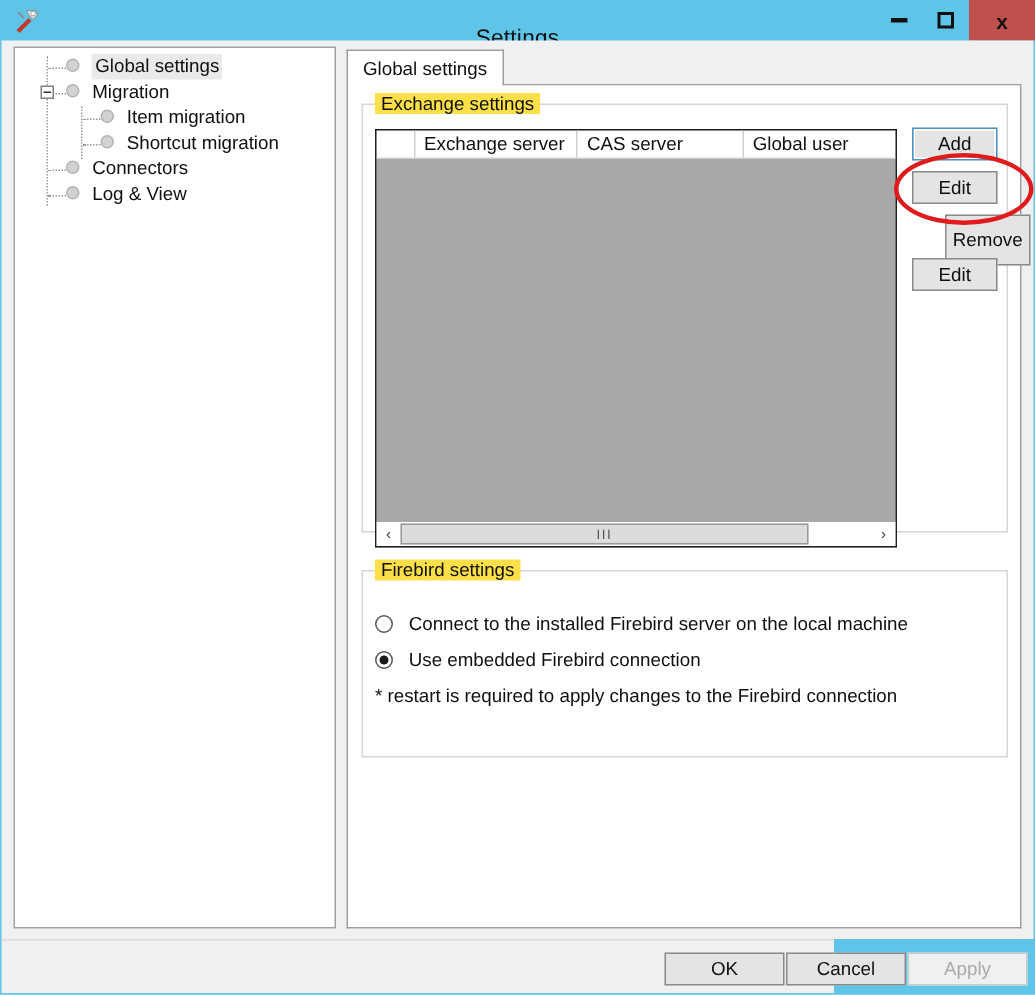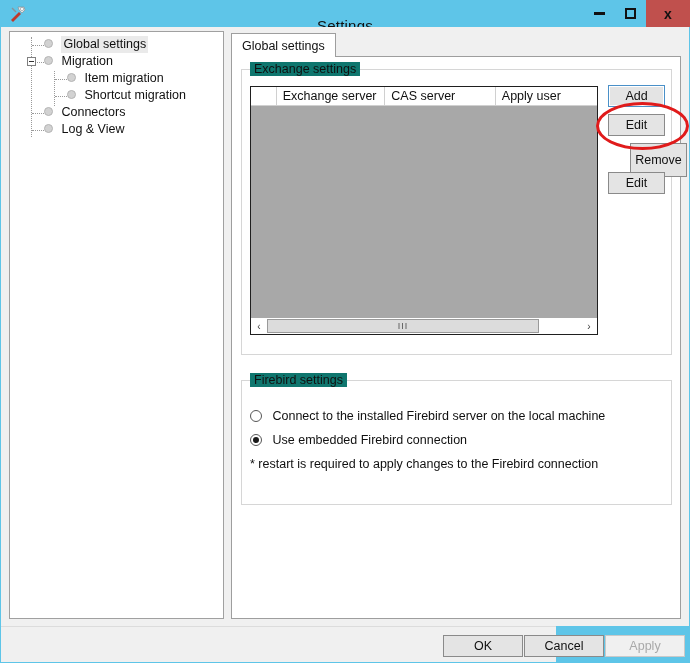--- a/index.html
+++ b/index.html
@@ -110,21 +110,21 @@
     box-sizing:border-box;
   }
   
   .groupbox{
     position:absolute;
     border:1px solid #d6d6d6;
     box-sizing:border-box;
   }
   .gtitle{
     position:absolute;top:-8px;left:8px;
-    background:#0f766e;padding:0 4px;
+    background:#fde047;padding:0 4px;
     font-size:12.5px;color:#101010;white-space:nowrap;
   }
   
   .grid{
     position:absolute;
     border:1px solid #1f1f1f;
     background:#a8a8a8;
     box-sizing:border-box;
     overflow:hidden;
   }
@@ -296,26 +296,26 @@
       <div class="tabstrip">
         <div class="tabfill"></div>
         <div class="tab">Global settings</div>
       </div>
 
       <div class="tabpage">
 
         <div class="groupbox" style="left:9px;top:12px;width:431px;height:286px;">
           <div class="gtitle">Exchange settings</div>
 
-          <div class="grid" style="left:8px;top:16px;width:348px;height:249px;">
+          <div class="grid" style="left:8px;top:16px;width:348px;height:279px;">
             <div class="grid-head">
               <div class="gh" style="width:28px;padding-left:0;"></div>
               <div class="gh" style="width:118px;">Exchange server</div>
               <div class="gh" style="width:120px;">CAS server</div>
-              <div class="gh" style="width:110px;border-right:none;">Apply user</div>
+              <div class="gh" style="width:110px;border-right:none;">Global user</div>
             </div>
             <div class="grid-body"></div>
             <div class="hscroll">
               <div class="sc-btn">‹</div>
               <div class="sc-track">
                 <div class="sc-thumb" style="left:0;width:272px;">III</div>
               </div>
               <div class="sc-btn">›</div>
             </div>
           </div>

